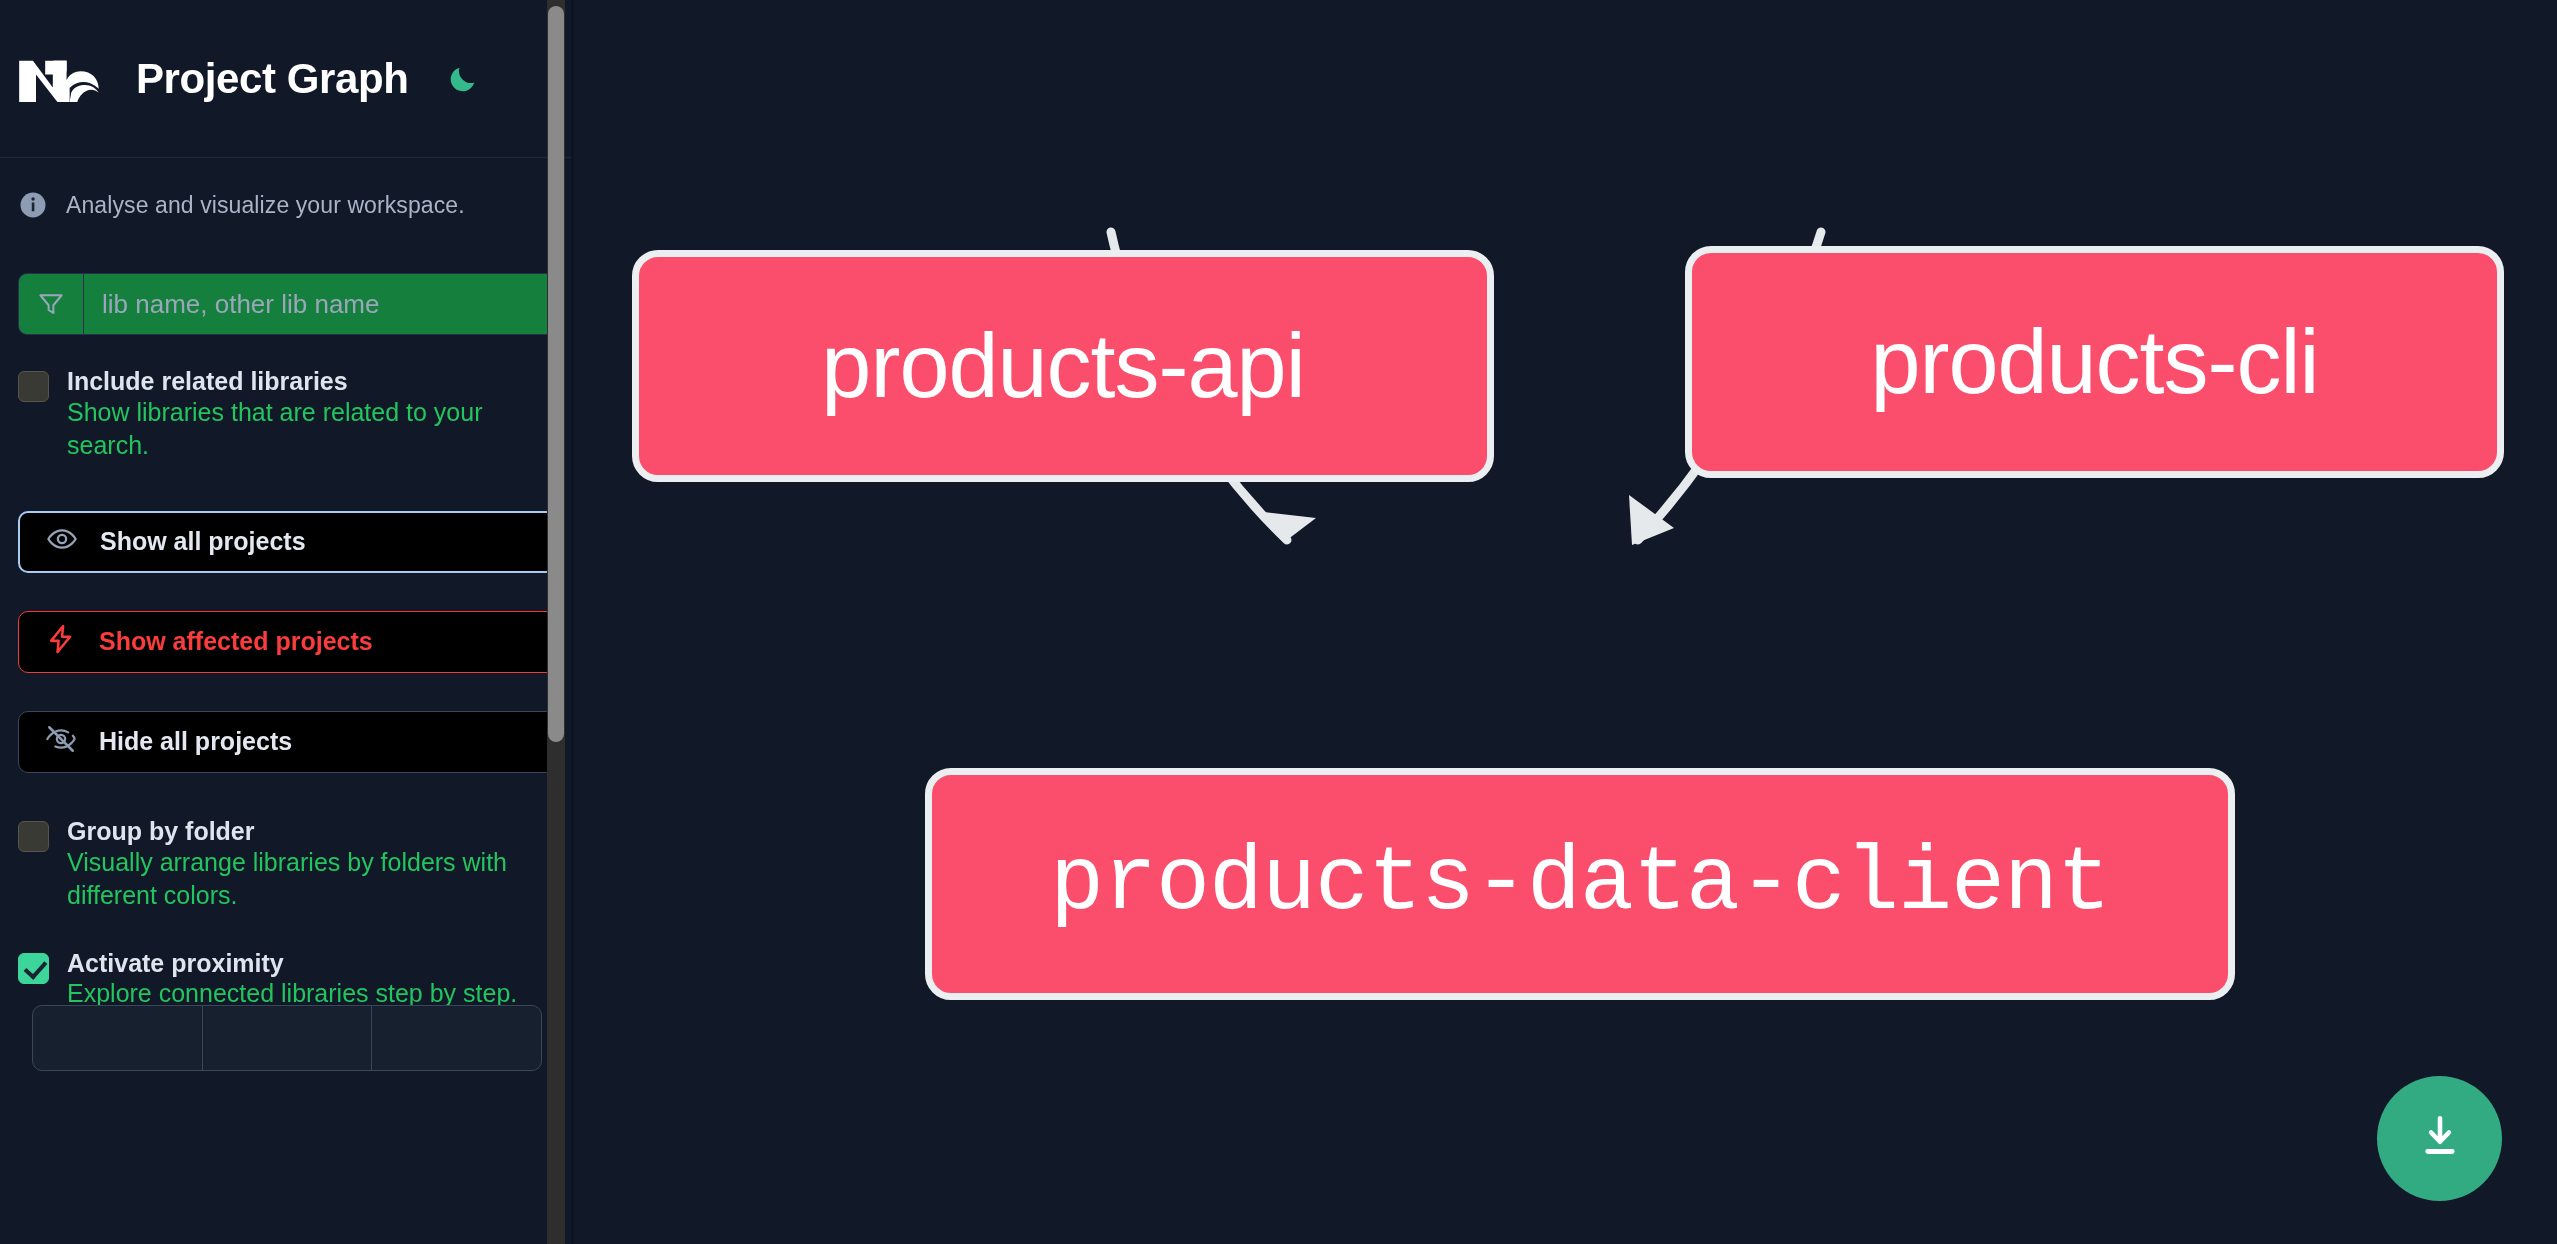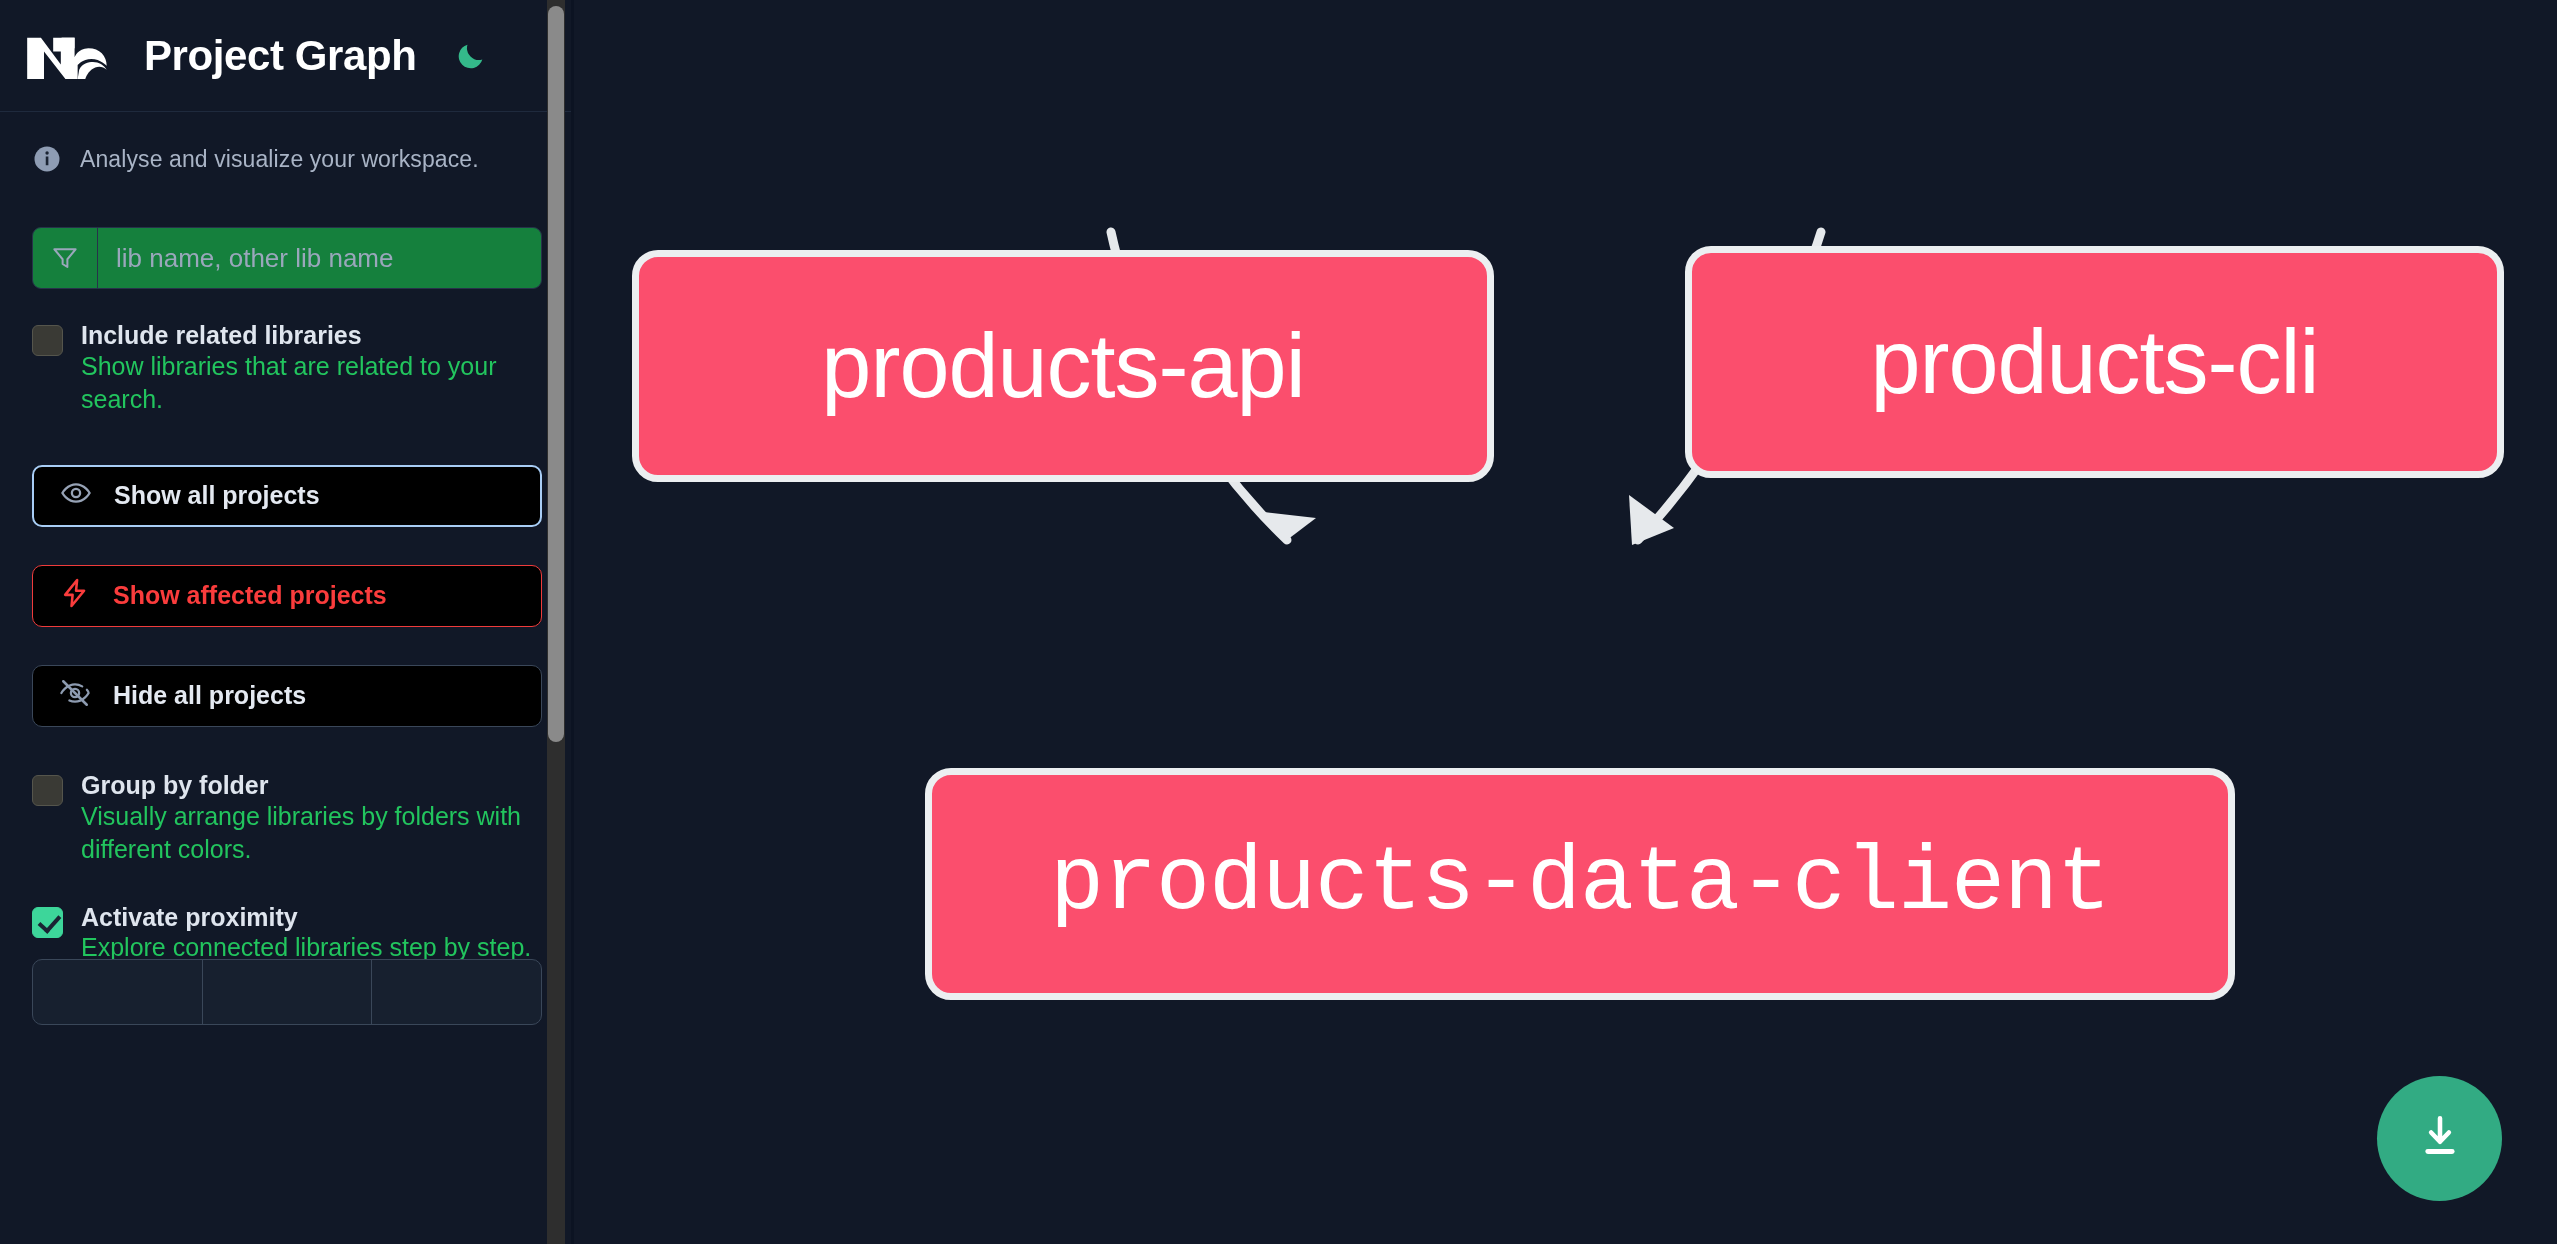--- a/index.html
+++ b/index.html
@@ -21,44 +21,44 @@
   
   .sidebar {
     position: relative;
     width: 574px;
     height: 1244px;
     background: #111827;
     flex: 0 0 574px;
     overflow: hidden;
   }
   .sidebar-header {
-    height: 112px;
-    display: flex;
-    align-items: center;
-    padding-left: 24px;
+    height: 158px;
+    display: flex;
+    align-items: center;
+    padding-left: 16px;
     border-bottom: 1px solid #1f2a3d;
     gap: 28px;
   }
   .nx-logo { width: 92px; height: 52px; flex: 0 0 auto; }
   .app-title {
     color: #ffffff;
     font-size: 42px;
     font-weight: 700;
     letter-spacing: -0.4px;
     white-space: nowrap;
   }
   .theme-toggle {
     width: 44px; height: 44px;
     display: flex; align-items: center; justify-content: center;
     cursor: pointer;
     margin-left: 4px;
   }
 
   .sidebar-body {
-    padding: 0 32px;
+    padding: 0 18px;
     position: relative;
   }
 
   .info-row {
     display: flex;
     align-items: center;
     gap: 18px;
     padding-top: 32px;
     padding-bottom: 6px;
   }

